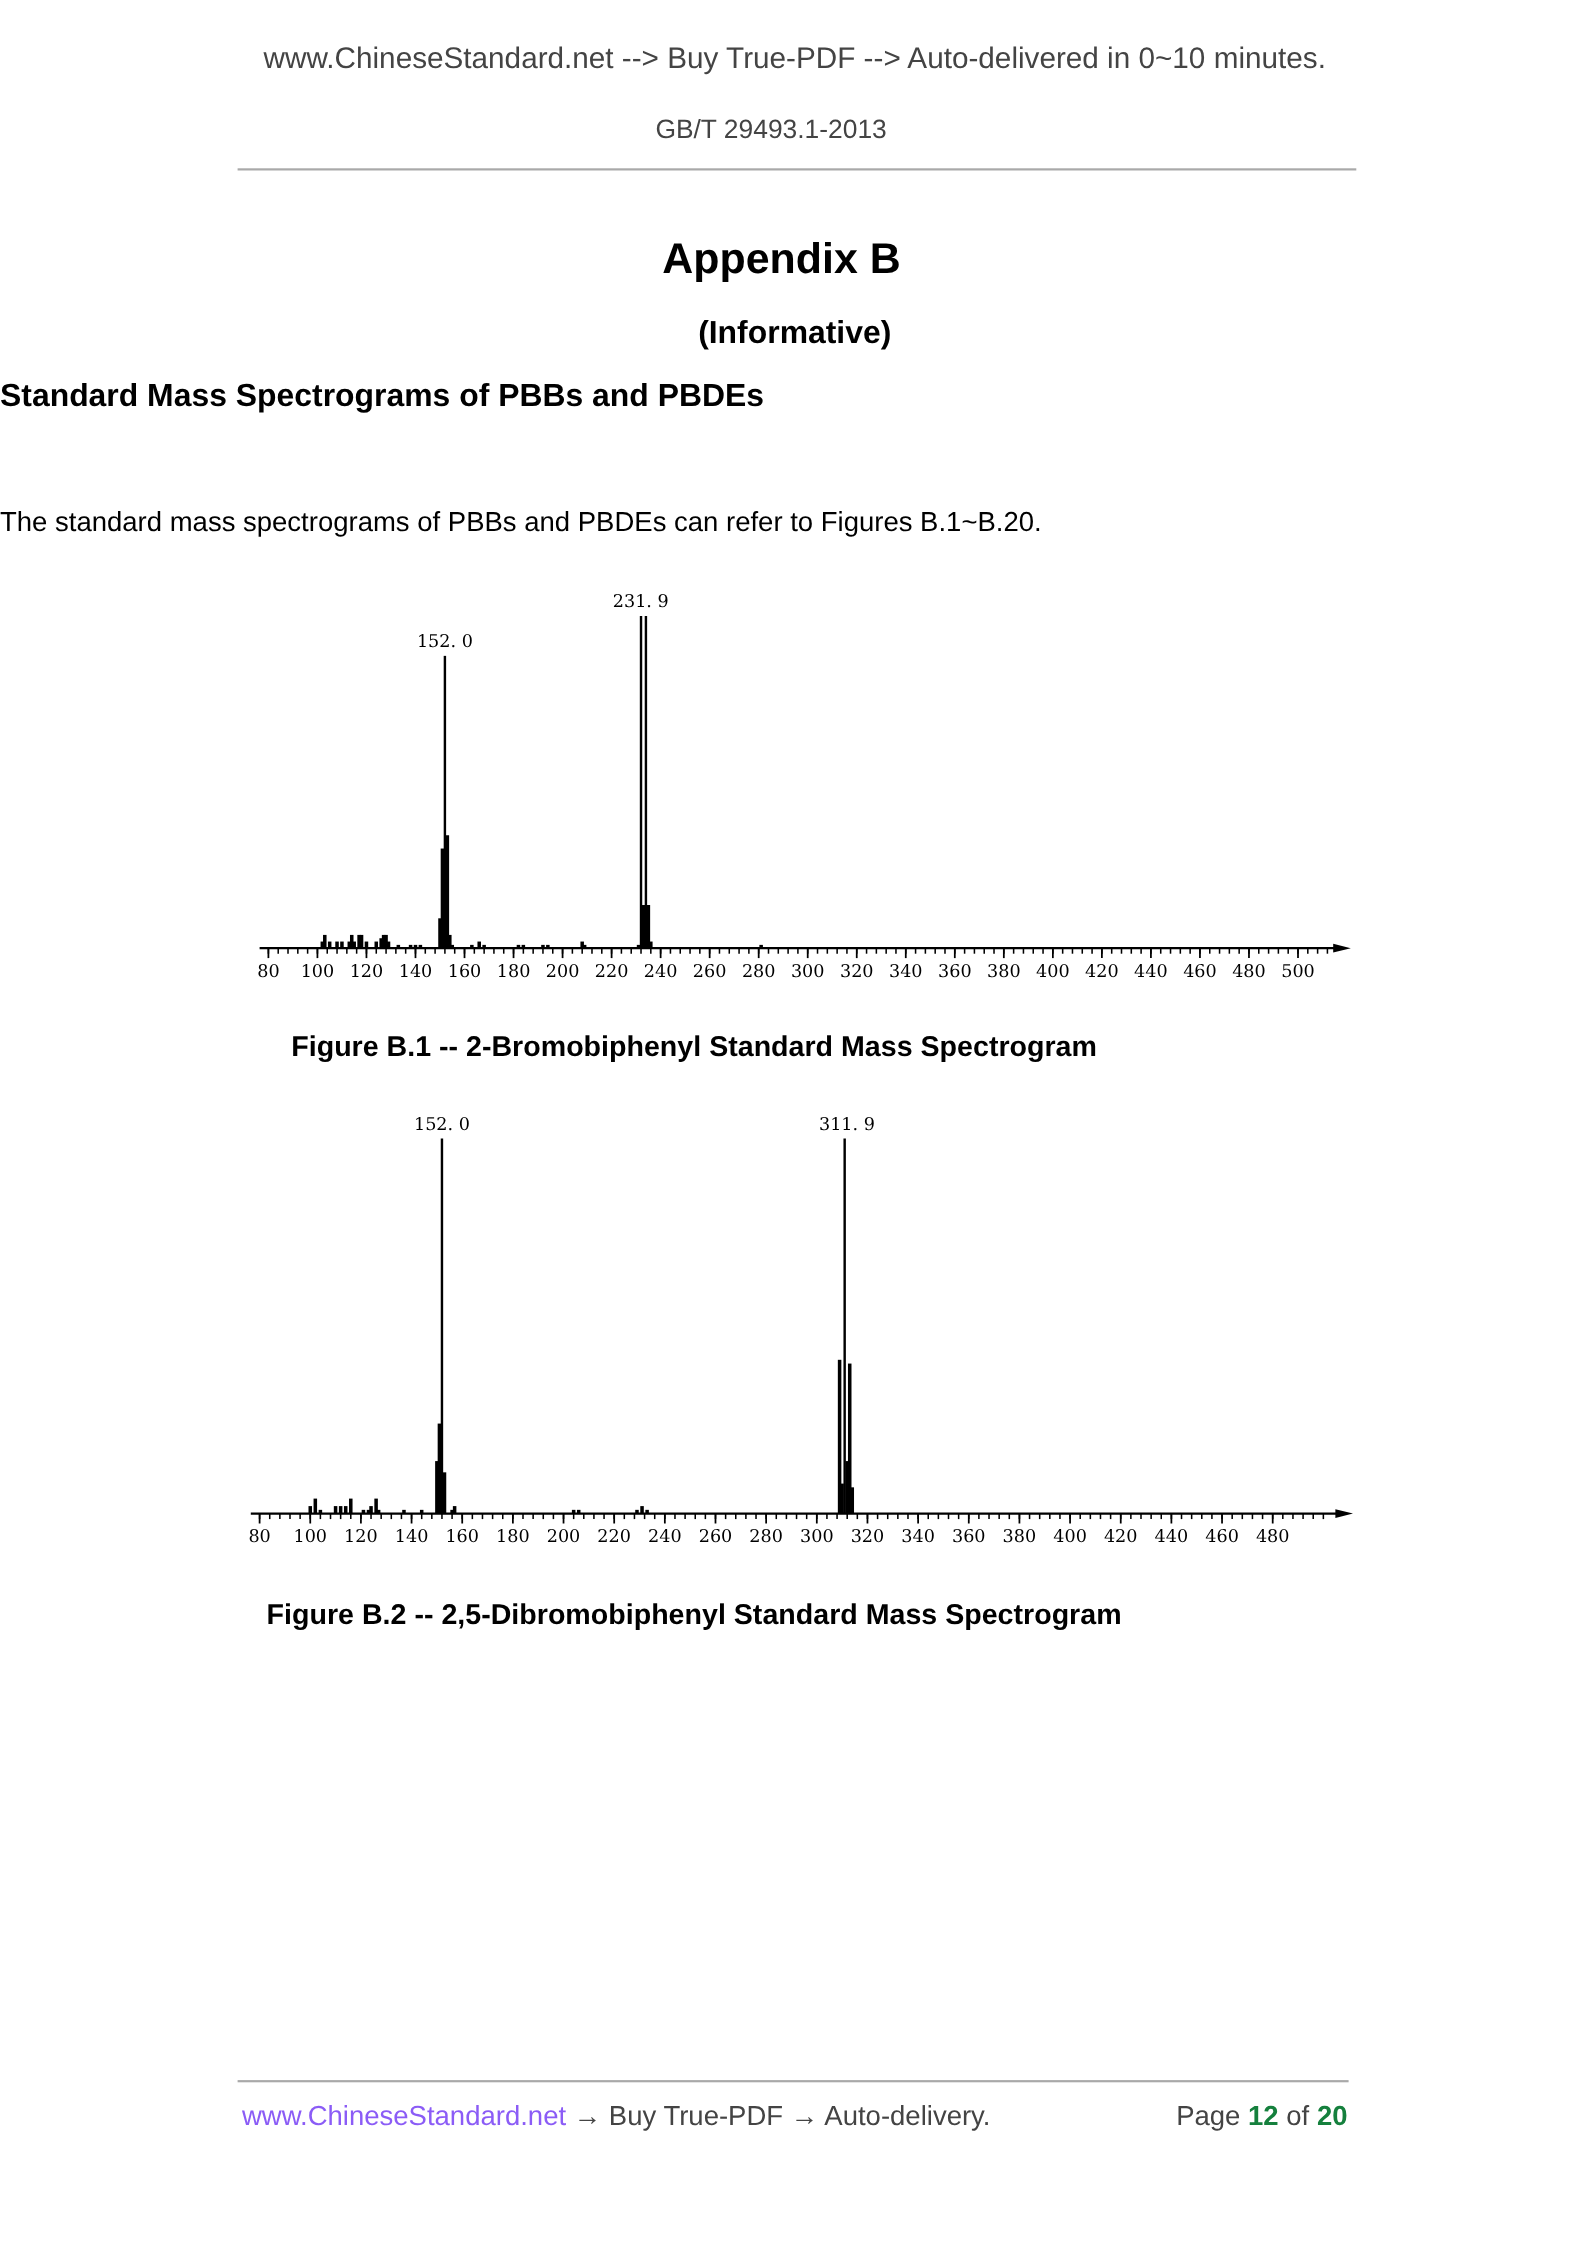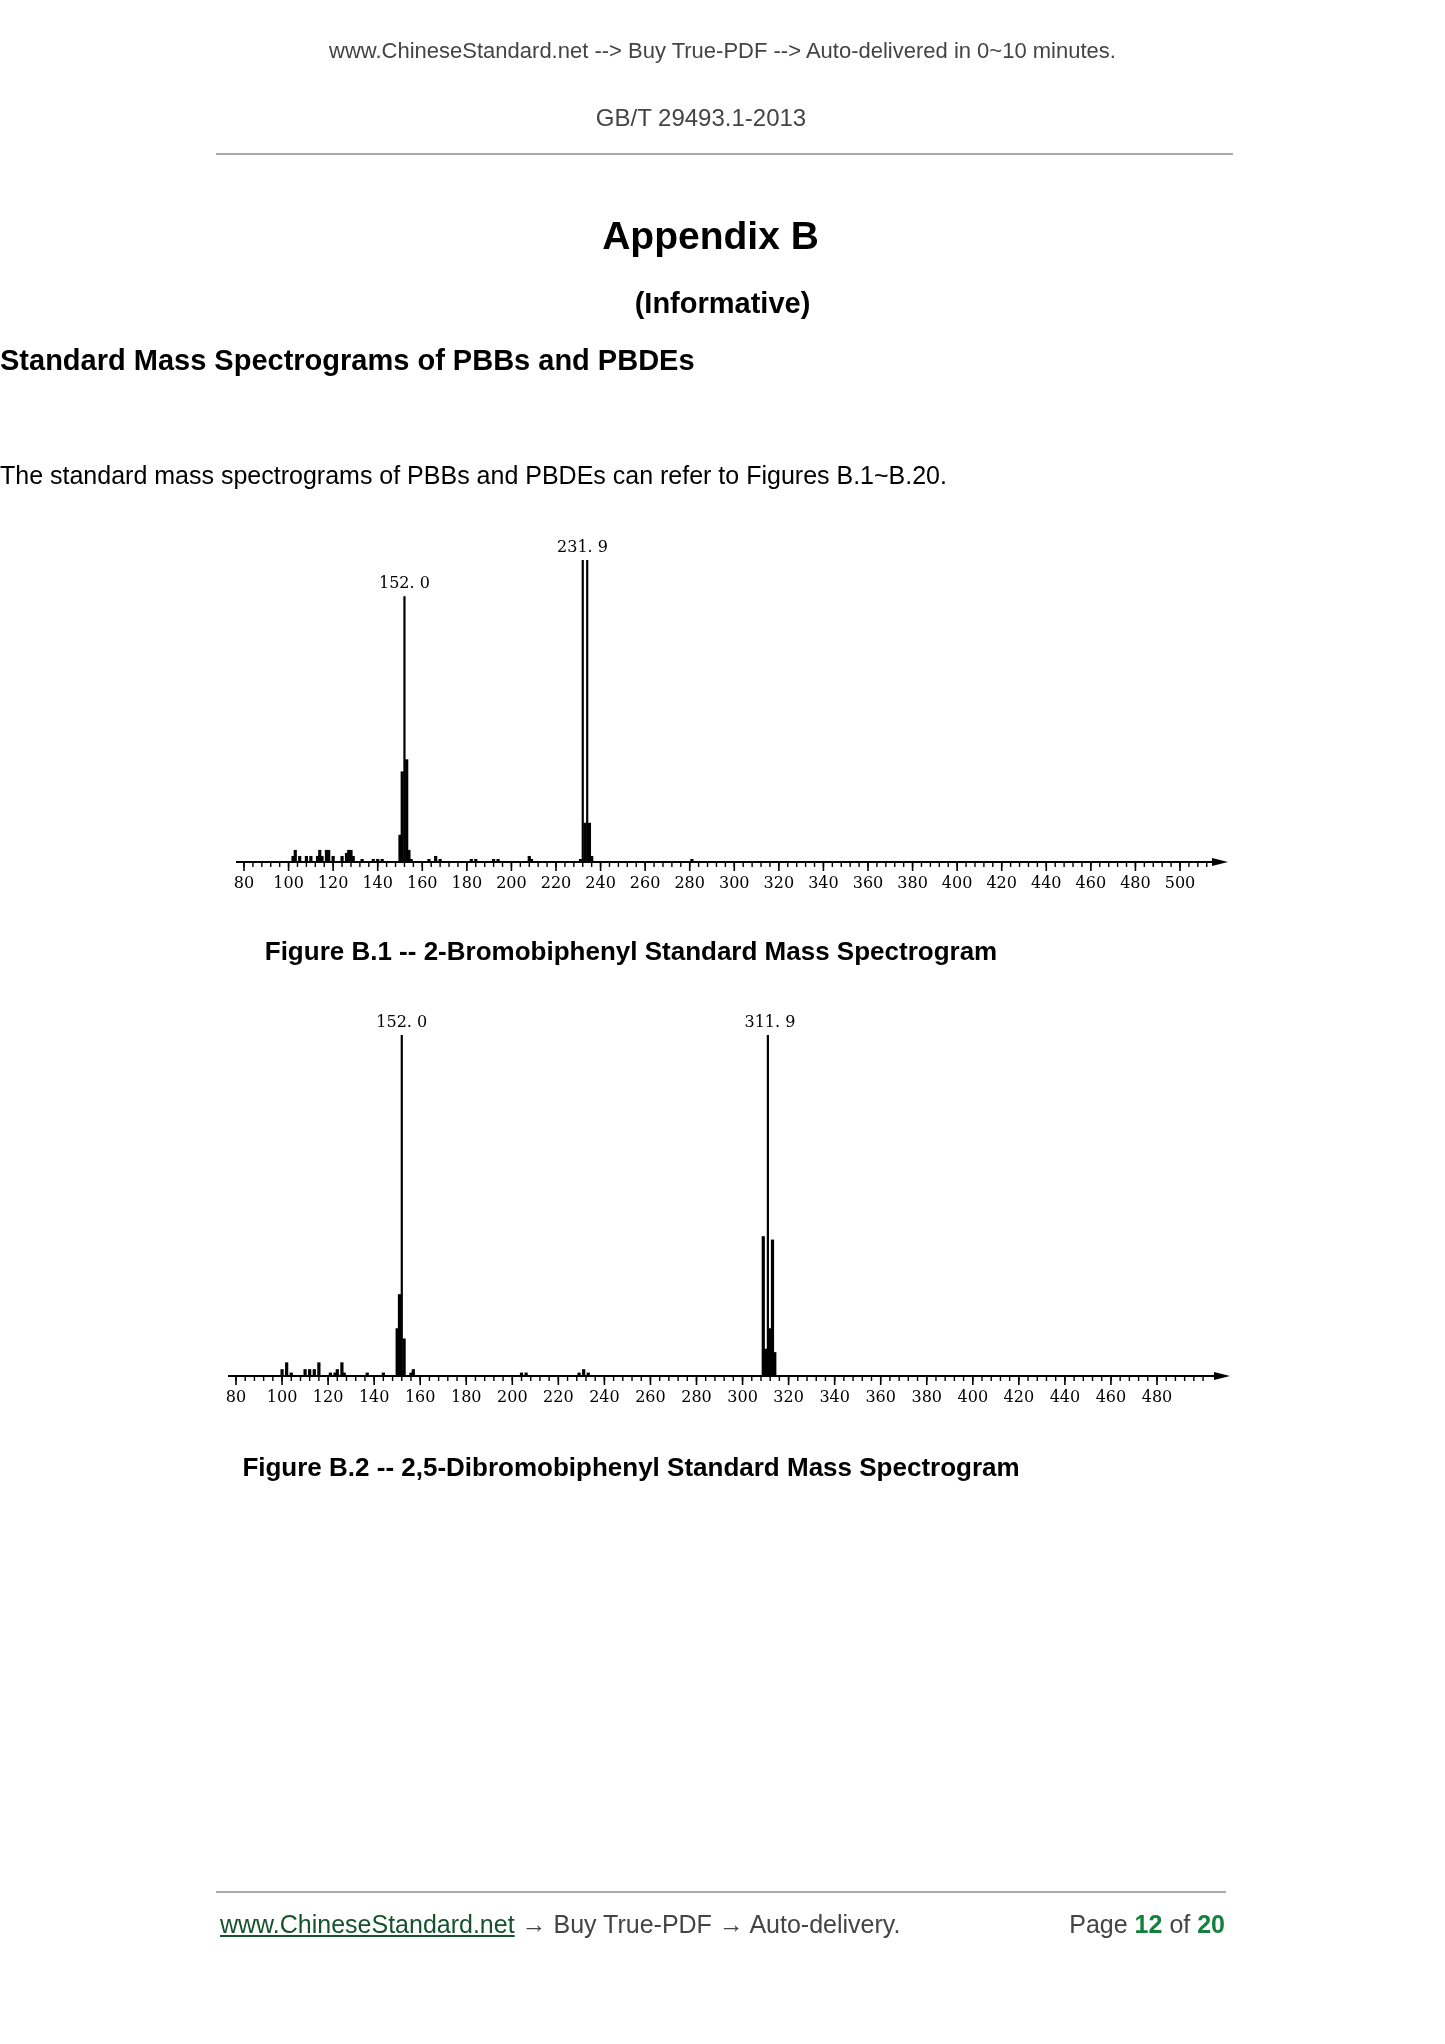--- a/index.html
+++ b/index.html
@@ -1,33 +1,33 @@
 <!DOCTYPE html>
 <html><head>
   <meta charset="utf-8">
   <style>
     html, body { margin: 0; padding: 0; background: #ffffff; }
     body { width: 1445px; height: 2044px; position: relative; overflow: hidden;
            font-family: "Liberation Sans", sans-serif; color: #000; }
     .abs { position: absolute; }
-    .banner { top: 38px; left: 0; width: 1445px; text-align: center; font-size: 22px; color: #444; }
+    .banner { top: 38px; left: 0; width: 1445px; text-align: center; font-size: 27px; color: #444; }
     .docno { top: 104px; left: 0; width: 1402px; text-align: center; font-size: 24px; color: #444; }
     .hr-top { top: 153px; left: 216px; width: 1017px; height: 0; border-top: 2px solid #a9a9a9; }
     .title { top: 214px; left: 0; width: 1421px; text-align: center; font-size: 39px; font-weight: bold; }
     .subtitle { top: 287px; left: 0; width: 1445px; text-align: center; font-size: 29px; font-weight: bold; }
     .heading { top: 344px; left: 0; width: 1445px; font-size: 29px; font-weight: bold; }
     .intro { top: 461px; left: 0; width: 1445px; text-align: left; font-size: 25px; }
     .caption { left: 0; width: 1262px; text-align: center; font-size: 26px; font-weight: bold; }
     .cap1 { top: 936px; }
     .cap2 { top: 1452px; }
     svg.spec { position: absolute; left: 0; width: 1445px; overflow: visible; }
     svg.spec text { font-family: "DejaVu Serif", serif; fill: #000; }
     .hr-bot { top: 1891px; left: 216px; width: 1010px; height: 0; border-top: 2px solid #a9a9a9; }
     .footer { top: 1910px; left: 220px; width: 1005px; font-size: 25px; color: #444; display: flex; justify-content: space-between; }
-    .footer a { color: #14532d; text-decoration: underline; }
+    .footer a { color: #8b5cf6; }
     .footer b { color: #15803d; }
   </style>
 </head>
 <body>
 
 <div class="abs banner">www.ChineseStandard.net --&gt; Buy True-PDF --&gt; Auto-delivered in 0~10 minutes.</div>
 <div class="abs docno">GB/T 29493.1-2013</div>
 <div class="abs hr-top"></div>
 
 <div class="abs title">Appendix B</div>

